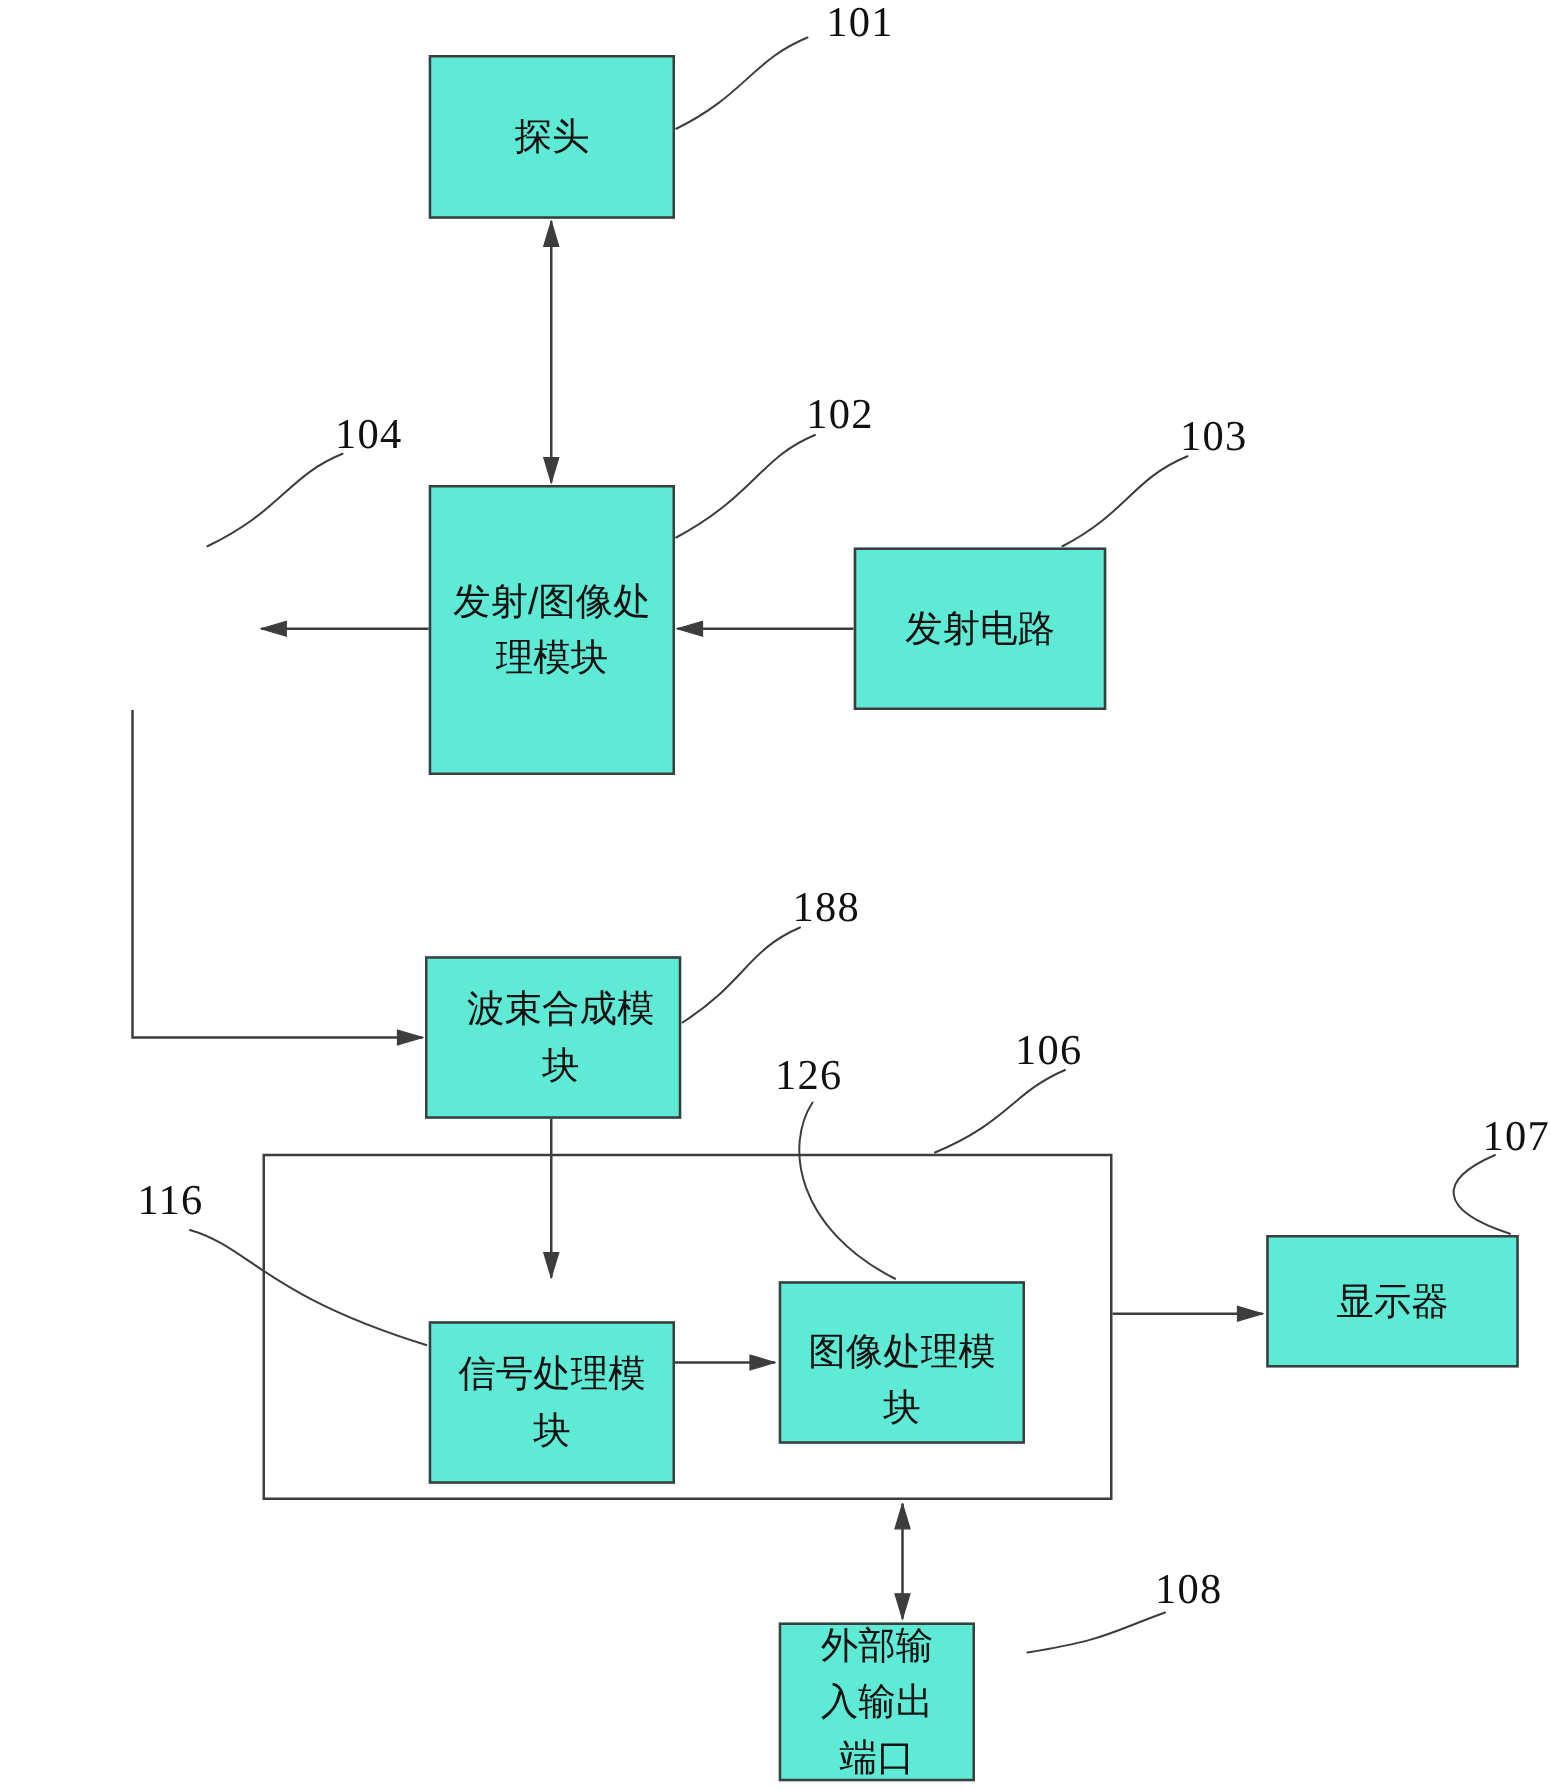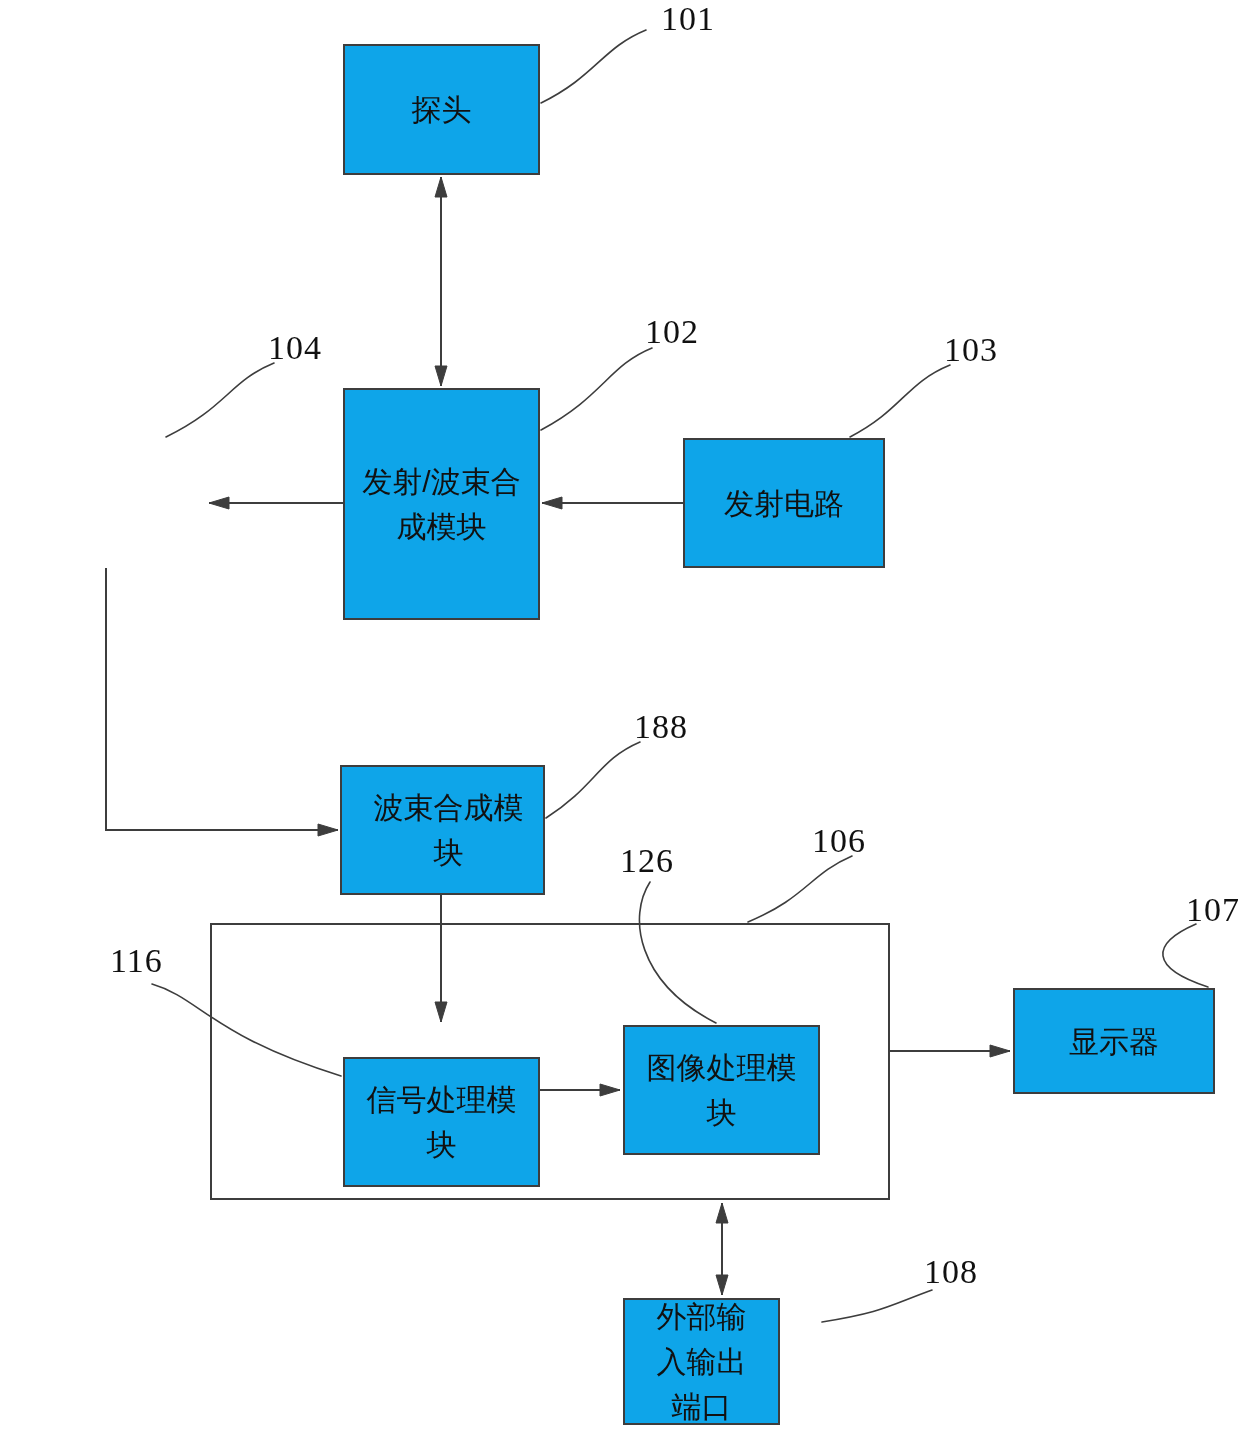--- a/index.html
+++ b/index.html
@@ -13,21 +13,21 @@
     overflow: hidden;
   }
   .wires {
     position: absolute;
     left: 0; top: 0;
     width: 1240px; height: 1431px;
   }
   .node {
     position: absolute;
     border: 2px solid #3d3d3d;
-    background: #0ea5e9;
+    background: #5eead4;
     display: flex;
     align-items: center;
     justify-content: center;
     text-align: center;
     font-size: 30px;
     line-height: 1.5;
     color: #111;
     padding: 4px 17px;
   }
   .node .lbl {
@@ -48,21 +48,21 @@
     letter-spacing: 1px;
   }
   
   #node-probe      { left: 343px;  top: 44px;   width: 197px; height: 131px; }
   #node-switch     { left: 343px;  top: 388px;  width: 197px; height: 232px; }
   #node-transmit   { left: 683px;  top: 438px;  width: 202px; height: 130px; }
   #node-receive    { left: 5px;    top: 438px;  width: 202px; height: 130px; }
   #node-beamform   { left: 340px;  top: 765px;  width: 205px; height: 130px; padding-left: 29px; }
   #node-container  { left: 210px;  top: 923px;  width: 680px; height: 277px; }
   #node-signal     { left: 343px;  top: 1025px; width: 197px; height: 130px; margin-top: 32px; }
-  #node-image      { left: 623px;  top: 1025px; width: 197px; height: 130px; }
+  #node-image      { left: 623px;  top: 1025px; width: 197px; height: 130px; align-items: flex-end; }
   #node-display    { left: 1013px; top: 988px;  width: 202px; height: 106px; }
   #node-io         { left: 623px;  top: 1298px; width: 157px; height: 127px; }
   
   #ref-101 { left: 637px;  top: 0px; margin-left: 24px; }
   #ref-102 { left: 645px;  top: 313px; }
   #ref-103 { left: 944px;  top: 331px; }
   #ref-104 { left: 268px;  top: 329px; }
   #ref-105 { left: 634px;  top: 708px; }
   #ref-106 { left: 812px;  top: 822px; }
   #ref-107 { left: 1186px; top: 891px; }
@@ -103,21 +103,21 @@
     <path d="M932,1290 C888,1306 884,1312 822,1322" stroke="#3d3d3d" stroke-width="1.6" fill="none" stroke-linecap="round"></path>
   </svg>
 
   <div class="group-box" id="node-container"></div>
 
   <div class="node" id="node-probe">
     <span class="lbl">探头</span>
   </div>
 
   <div class="node" id="node-switch">
-    <span class="lbl">发射/波束合成模块</span>
+    <span class="lbl">发射/图像处理模块</span>
   </div>
 
   <div class="node" id="node-transmit">
     <span class="lbl">发射电路</span>
   </div>
 
 
   <div class="node" id="node-beamform">
     <span class="lbl">波束合成模块</span>
   </div>

